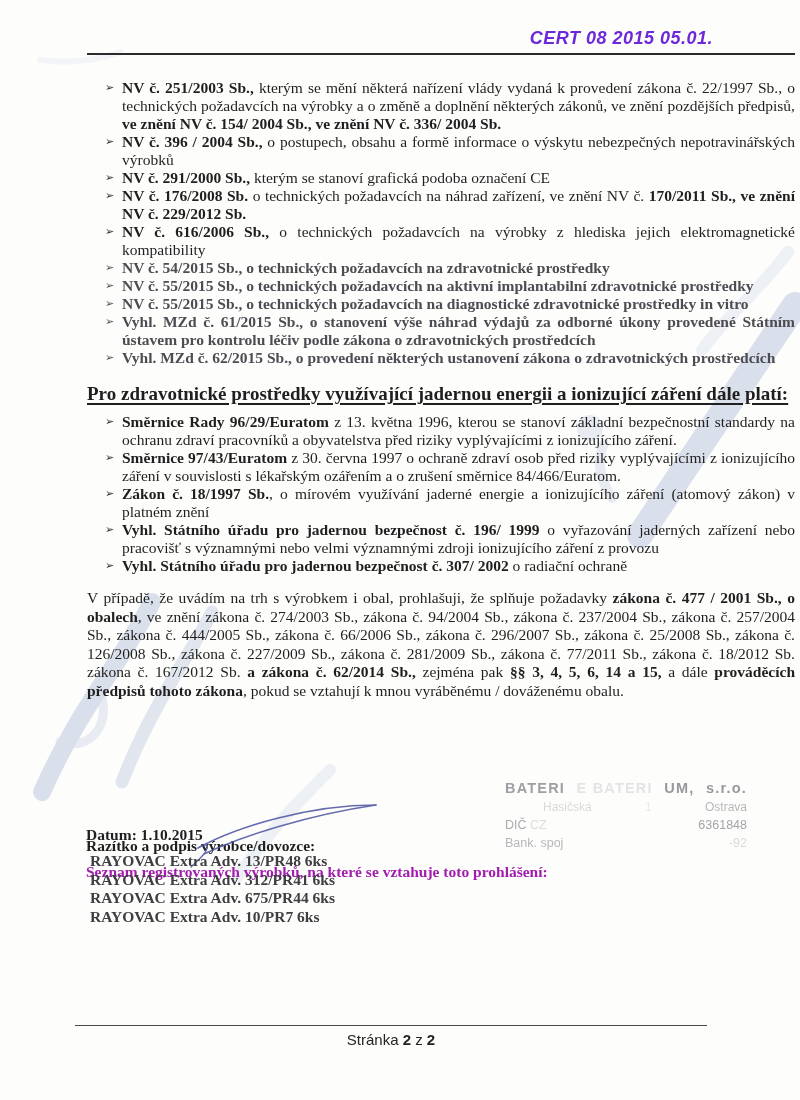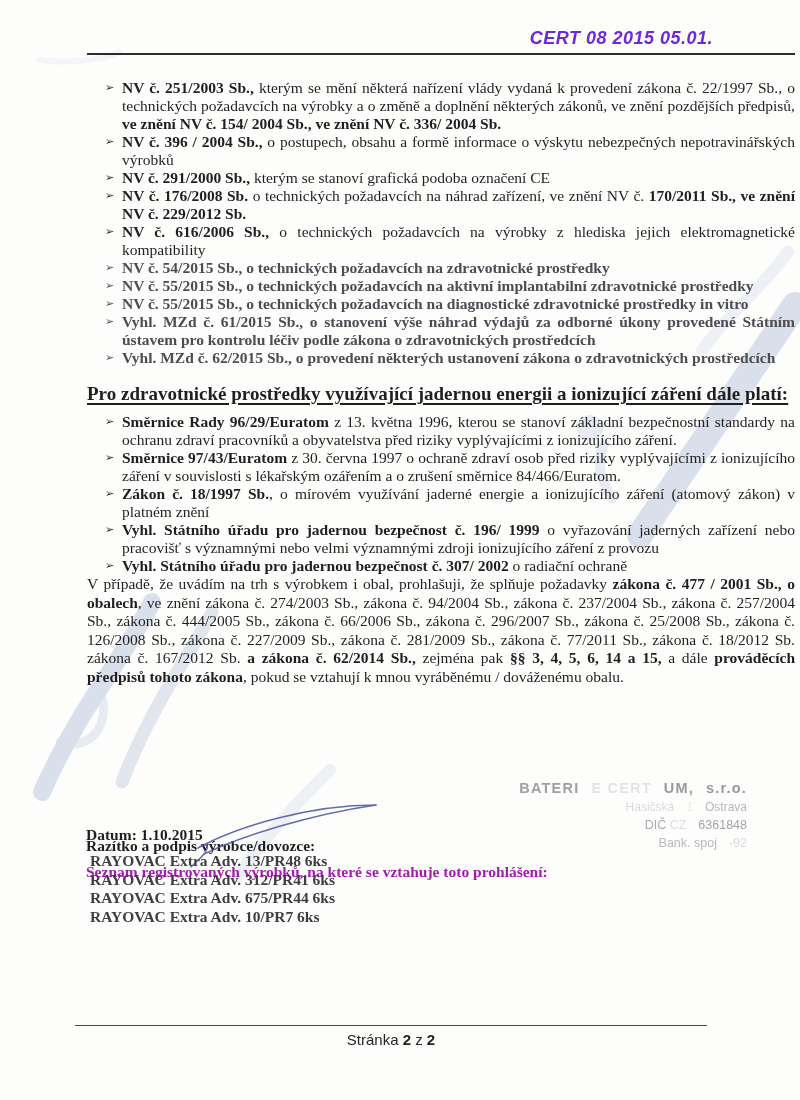--- a/index.html
+++ b/index.html
@@ -32,38 +32,38 @@
   li.li .litext{flex:1;text-align:justify;}
   li.li.muted,li.li.muted .marker{color:#4c4c52;}
   li.li.muted .litext{font-weight:700;}
 
   .section-heading{
     margin:16px 0 8px 0;font-size:19px;font-weight:700;white-space:nowrap;
     text-decoration:underline;text-decoration-thickness:1.5px;text-underline-offset:3px;
   }
 
   .paragraph{
-    font-size:15.5px;line-height:18.5px;text-align:justify;
+    margin-top:14px;font-size:15.5px;line-height:18.5px;text-align:justify;
   }
 
   
   .abs{position:absolute;z-index:3;}
   .stamp-sign-label{left:86px;top:793px;font-size:15.5px;font-weight:700;margin-top:44px;}
   .date-label{left:86px;top:826px;font-size:15.5px;font-weight:700;}
   .products-heading{left:86px;top:863px;font-size:15.5px;font-weight:700;color:#a21caf;}
   .products{left:90px;top:852px;font-size:15.5px;font-weight:700;color:#3e3e42;}
   .products .product{line-height:18.5px;}
 
   
   .stamp{
     left:505px;top:779px;width:242px;
     font-family:"Liberation Sans", sans-serif;
     color:#7f7f86;font-size:12.5px;line-height:18px;
   }
-  .stampline{display:flex;justify-content:flex-end;gap:12px;}
+  .stampline{display:flex;justify-content:space-between;}
   .stampline.name{font-size:14.5px;font-weight:700;letter-spacing:1.2px;line-height:19px;}
   .stampline.addr{padding-left:22px;font-size:12px;}
   .smudge{filter:blur(0.5px);}
 
   
   .signature{left:190px;top:798px;width:190px;height:70px;}
   .watermark{left:0;top:0;width:800px;height:1100px;z-index:1;pointer-events:none;}
 
   
   .footer-rule{position:absolute;left:75px;top:1025px;width:632px;height:0;border-top:1.5px solid #4a4a4a;z-index:2;}
@@ -174,21 +174,21 @@
   <g stroke="#4b519e" fill="none" stroke-width="1.4" stroke-linecap="round" opacity="0.85">
     <path d="M186 7 C 120 7 48 28 8 50"></path>
     <path d="M186 7 C 118 17 52 38 14 56"></path>
     <path d="M8 50 C 16 44 21 47 14 56 C 9 62 4 66 1 69"></path>
   </g>
 </svg>
 
 <div class="abs stamp">
   <div class="stampline name">
       <span class="smudge" style="opacity: 0.75;">BATERI</span>
-      <span class="smudge" style="opacity: 0.2;">E CERT</span>
+      <span class="smudge" style="opacity: 0.2;">E BATERI</span>
       <span class="smudge" style="opacity: 0.8;">UM, </span>
       <span class="smudge" style="opacity: 0.8;">s.r.o.</span>
     </div>
   <div class="stampline addr">
       <span class="smudge" style="opacity: 0.28; margin-left: 16px;">Hasičská</span>
       <span class="smudge" style="opacity: 0.15;"> 1 </span>
       <span class="smudge" style="opacity: 0.55;"> Ostrava</span>
     </div>
   <div class="stampline">
     <span><span class="smudge" style="opacity: 0.65;">DIČ</span><span class="smudge" style="opacity: 0.25;"> CZ</span></span>

